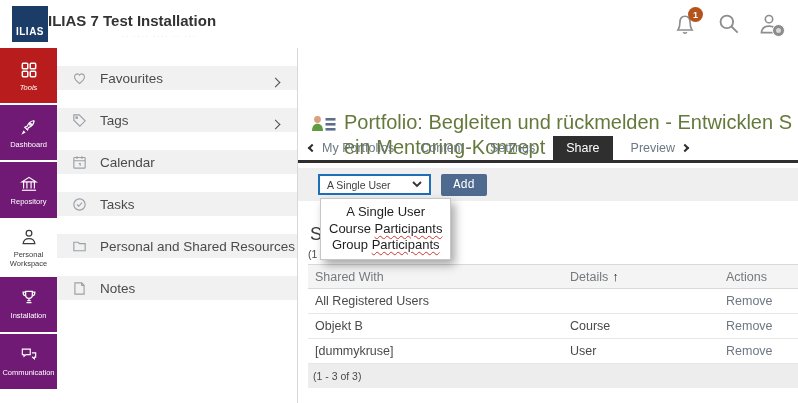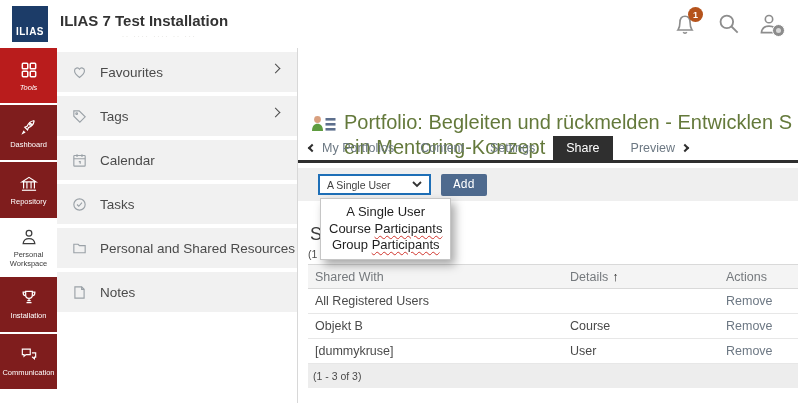--- a/index.html
+++ b/index.html
@@ -5,46 +5,46 @@
   * { margin:0; padding:0; box-sizing:border-box; }
   html,body { width:798px; height:403px; overflow:hidden; background:#fff;
     font-family:"Liberation Sans", sans-serif; }
   .screen { position:relative; width:798px; height:403px; background:#fff; }
 
   
   .header { position:absolute; left:0; top:0; width:798px; height:48px; background:#fff; z-index:5; }
   .logo { position:absolute; left:12px; top:6px; width:36px; height:36px; background:#1c3c68;
     color:#fff; display:flex; align-items:flex-end; justify-content:center;
     font-size:10px; font-weight:bold; letter-spacing:.5px; padding-bottom:5px; }
-  .app-title { position:absolute; left:60px; top:12px; font-size:15px; font-weight:700; color:#333; }
+  .app-title { position:absolute; left:48px; top:12px; font-size:15px; font-weight:700; color:#333; }
   .faint { position:absolute; left:122px; top:33px; font-size:6px; color:#c4c0ba; letter-spacing:2px; filter:blur(.4px); }
   .hicon { position:absolute; top:11px; width:26px; height:26px; cursor:pointer; }
   .hicon svg { width:26px; height:26px; }
   .bell { left:672px; } .search { left:716px; } .huser { left:756px; }
   .badge { position:absolute; left:688px; top:7px; width:15px; height:15px; border-radius:50%;
     background:#b5531c; color:#fff; font-size:9px; font-weight:bold; display:flex;
     align-items:center; justify-content:center; z-index:6; }
   .avatar-badge { position:absolute; left:772px; top:24px; width:13px; height:13px; border-radius:50%;
     background:#8c8c8c; border:1px solid #fff; z-index:6; display:flex; align-items:center; justify-content:center; }
   .avatar-badge i { width:5px; height:5px; border-radius:50%; background:#d9d9d9; display:block; }
 
   
   .rail { position:absolute; left:0; top:48px; width:57px; height:355px; display:flex; flex-direction:column; background:#fff; }
-  .rail-item { height:57px; margin-bottom:2px; background:#7f1d1d; color:#fff; display:flex;
+  .rail-item { height:57px; margin-bottom:2px; background:#701a75; color:#fff; display:flex;
     flex-direction:column; align-items:center; justify-content:center; text-align:center; cursor:pointer; }
   .rail-item:last-child { flex:1 1 auto; margin-bottom:14px; }
   .rail-item .ricon { width:20px; height:20px; margin-bottom:3px; }
   .rail-item .rlabel { font-size:7.5px; line-height:9px; padding:0 2px; }
   .rail-item.orange { background:#b91c1c;font-style:italic; }
   .rail-item.light { background:#fff; color:#3c3c3c; }
 
   
   .sidebar { position:absolute; left:57px; top:48px; width:241px; height:355px; background:#fff;
     border-right:1px solid #d8d8d8; }
-  .side-row { position:relative; height:40px; margin-top:4px; background:#f1f1f1; display:flex;
+  .side-row { position:relative; height:24px; margin-top:18px; background:#f1f1f1; display:flex;
     align-items:center; padding-left:14px; cursor:pointer; }
   .side-row .sicon { width:17px; height:17px; flex:0 0 17px; }
   .side-row .slabel { margin-left:12px; font-size:13.5px; color:#4b4b4b; }
   .side-row .chev { position:absolute; right:18px; top:13px; width:7px; height:7px;
     border-right:1.6px solid #4b4b4b; border-bottom:1.6px solid #4b4b4b; transform:rotate(-45deg); }
 
   
   .main { position:absolute; left:298px; top:48px; width:500px; height:355px; background:#fff; }
 
   .page-head { position:absolute; left:12px; top:62px; display:flex; }

